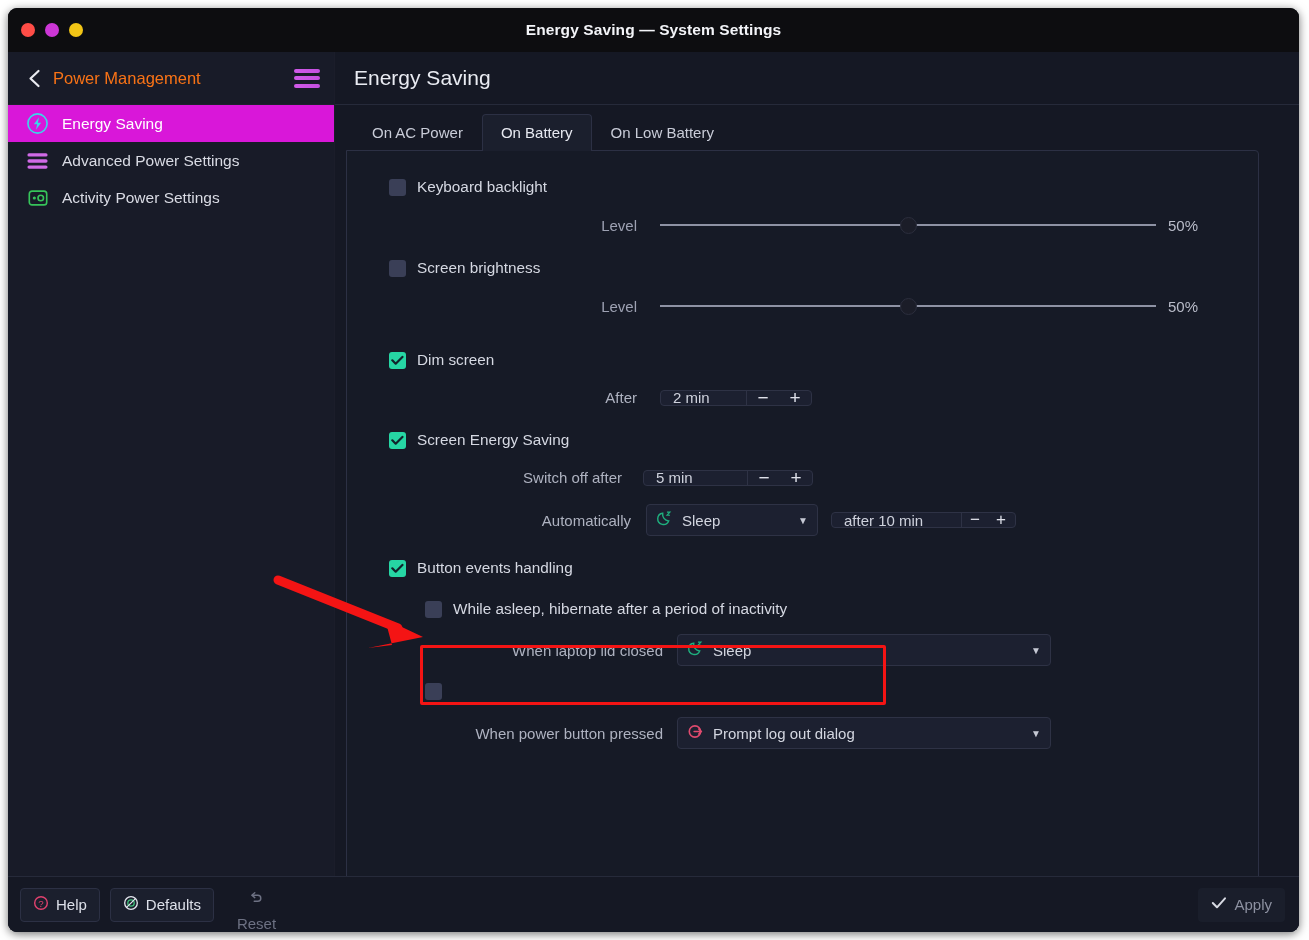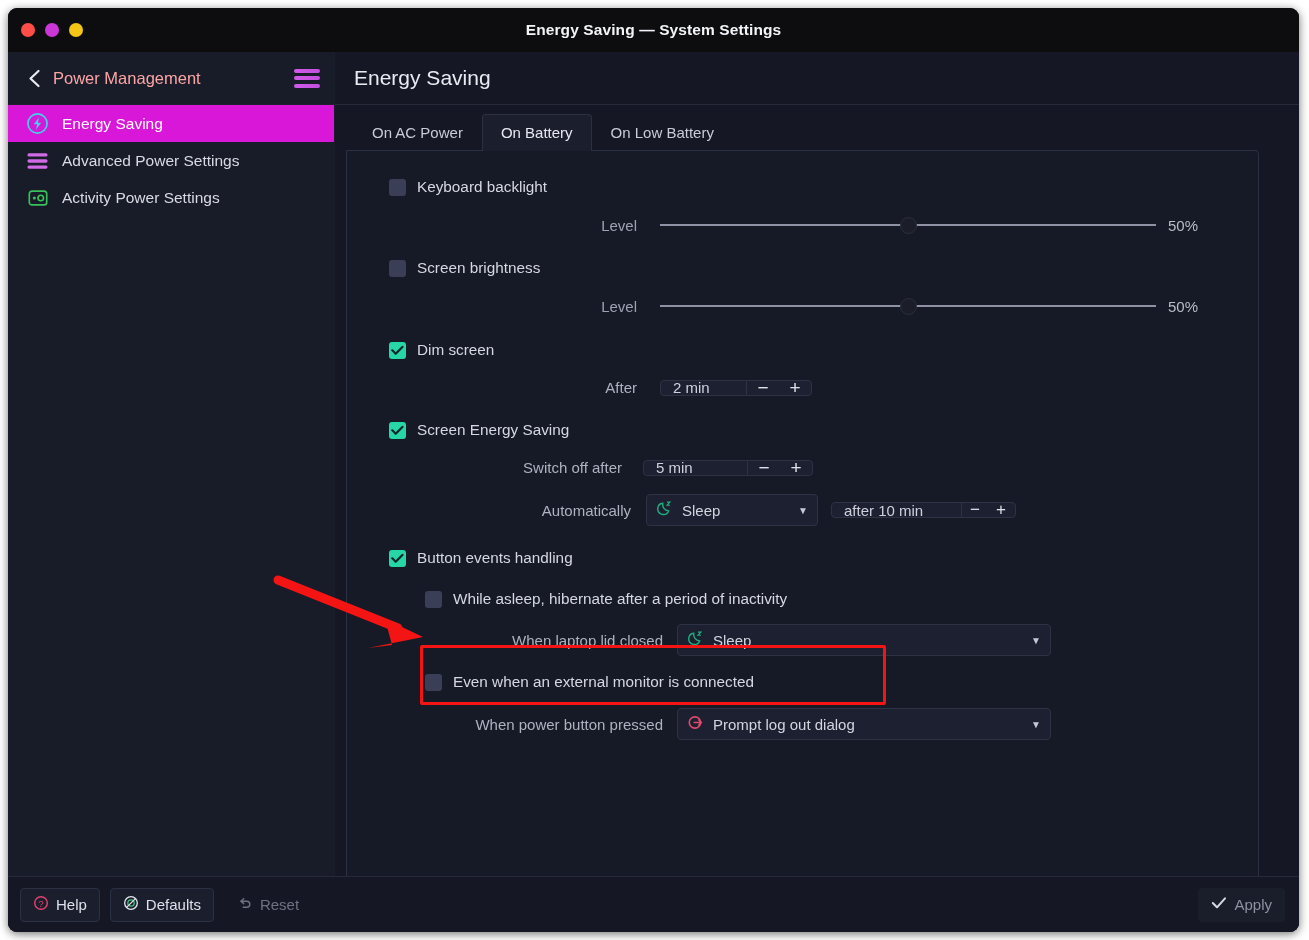--- a/index.html
+++ b/index.html
@@ -47,21 +47,21 @@
   .sb-head {
     height: 53px; display: flex; align-items: center;
     padding: 0 14px 0 17px; gap: 10px;
     border-bottom: 1px solid #23263480;
   }
   .back-chev {
     width: 18px; height: 18px; flex: none;
     display: flex; align-items: center; justify-content: center;
     color: #e9eaf0;
   }
-  .sb-title { font-size: 16.5px; color: #fca5a5; flex: 1; }
+  .sb-title { font-size: 16.5px; color: #f97316; flex: 1; }
   .burger { display: flex; flex-direction: column; gap: 3.5px; width: 26px; flex: none; }
   .burger i { display: block; height: 4px; border-radius: 2px;
               background: linear-gradient(90deg,#d05ae8,#c44fe0); }
 
   .sb-list { padding-top: 0; }
   .sb-item {
     display: flex; align-items: center; gap: 12px;
     height: 37px; padding-left: 17px;
     font-size: 15.5px; color: #d9dbe4;
   }
@@ -151,21 +151,21 @@
     border-top: 1px solid #262a3a;
     background: #151824;
   }
   .btn {
     display: flex; align-items: center; gap: 7px;
     height: 34px; padding: 0 12px;
     border: 1px solid #2c3044; border-radius: 4px;
     background: #1b1f2d; font-size: 15px; color: #dde0e9;
     margin-right: 10px;
   }
-  .btn.flat { border-color: transparent; background: transparent; color: #6d7183; }
+  .btn.flat { border-color: transparent; background: transparent; color: #6d7183; flex-direction: column; }
   .btn.apply { margin-right: 0; margin-left: auto; color: #8d91a1; border-color: transparent; background: #1a1e2b; }
 
   
   .overlay { position: absolute; inset: 0; pointer-events: none; }
   .hl-rect {
     position: absolute; border: 3px solid #f41414; border-radius: 2px;
   }
 </style>
 </head>
 <body>
@@ -271,21 +271,21 @@
 
           <div class="slider-row">
             <span class="slider-lbl">Level</span>
             <span class="slider">
               <span class="track"></span>
               <span class="handle" style="left:calc(50% - 8.5px)"></span>
             </span>
             <span class="slider-val">50%</span>
           </div>
 
-          <div class="row" style="margin-top:26px">
+          <div class="row" style="margin-top:36px">
             <span class="cb on">
               <svg width="13" height="11" viewBox="0 0 13 11">
                   <path d="M1.3 5.3 L4.7 8.7 L11.4 1.9" fill="none" stroke="#11232b" stroke-width="2.2" stroke-linecap="round" stroke-linejoin="round"></path>
                 </svg>
             </span>
             <span class="cb-label">Dim screen</span>
           </div>
 
           <div class="row" style="margin-top:20px">
             <span class="lbl-right" style="width:248px">After</span>
@@ -363,21 +363,20 @@
                   <path d="M11.6 2.2 h3.2 l-3.2 3.4 h3.2" fill="none" stroke="#1faf7e" stroke-width="1.2"></path>
                 </svg>
               </span>
               <span class="txt">Sleep</span>
               <span class="caret">▼</span>
             </span>
           </div>
 
           <div class="row" style="margin-top:17px;padding-left:36px">
             <span class="cb off"></span>
-            <span class="cb-label">Even when an external monitor is connected</span>
           </div>
 
           <div class="row" style="margin-top:17px">
             <span class="lbl-right" style="width:274px">When power button pressed</span>
             <span class="combo" style="margin-left:14px;width:374px">
               <span>
                 <svg width="17" height="17" viewBox="0 0 18 18">
                   <circle cx="8.4" cy="9" r="6" fill="none" stroke="#e04a6e" stroke-width="1.7"></circle>
                   <path d="M7.5 9 h7.5 M12.4 6.4 L15.3 9 L12.4 11.6" fill="none" stroke="#e04a6e" stroke-width="1.6" stroke-linecap="round" stroke-linejoin="round"></path>
                 </svg>

